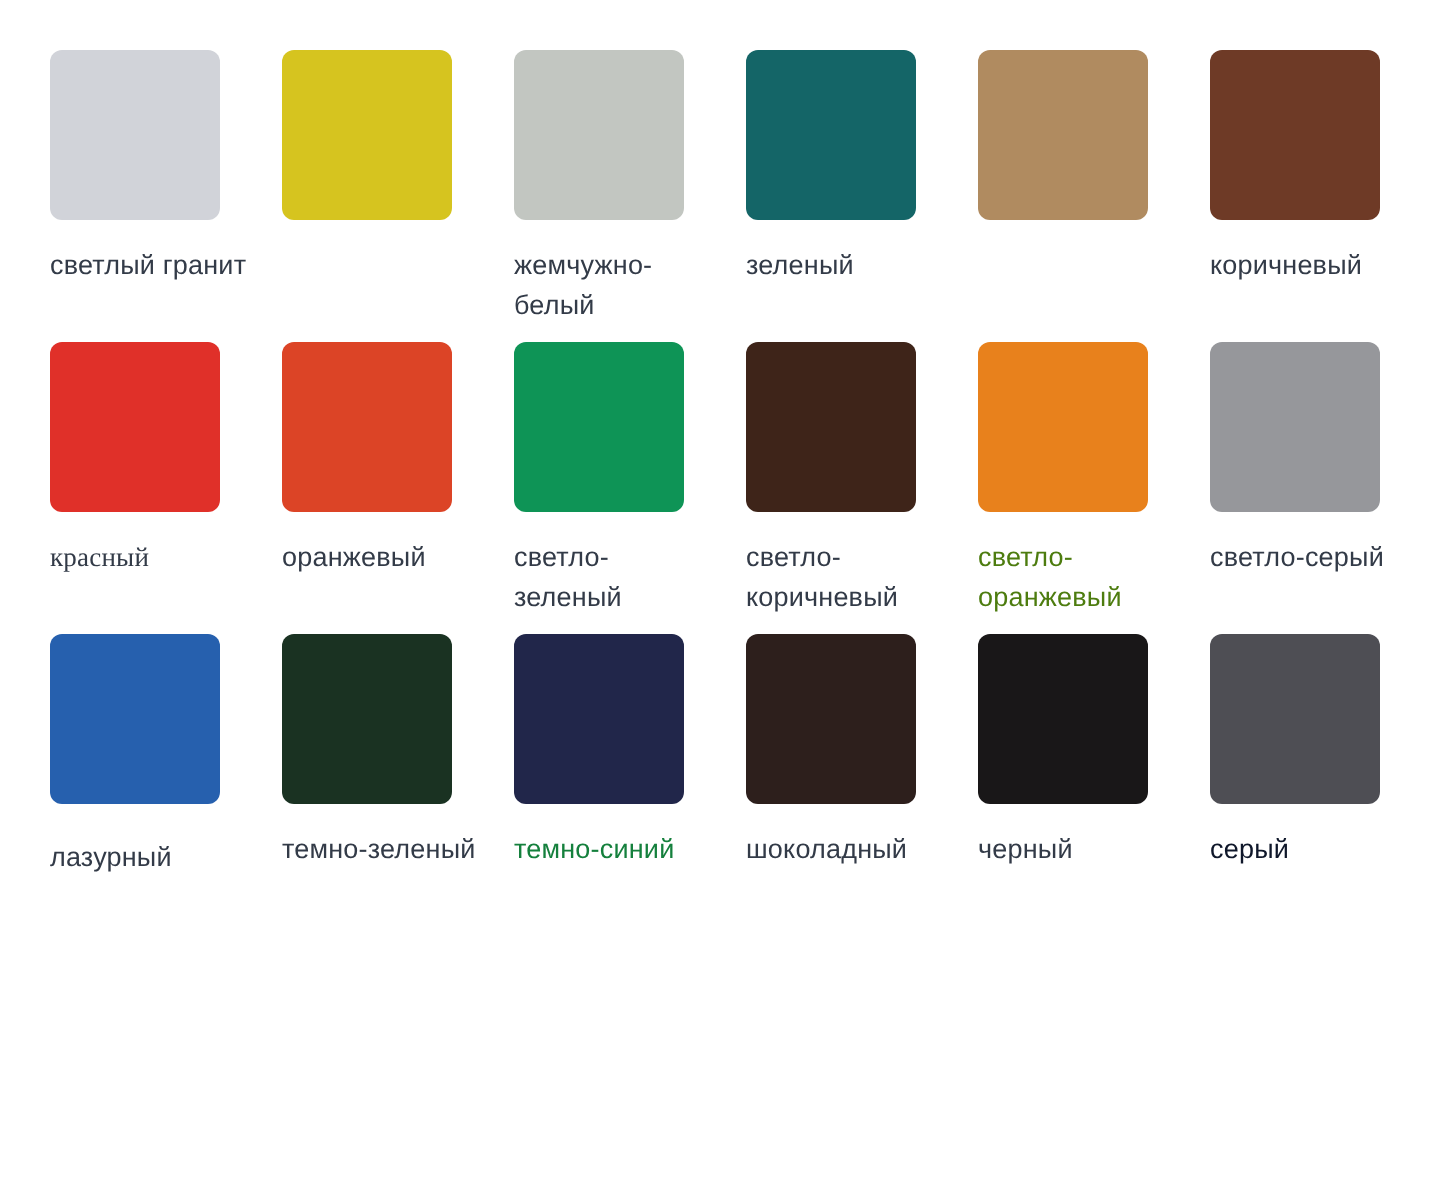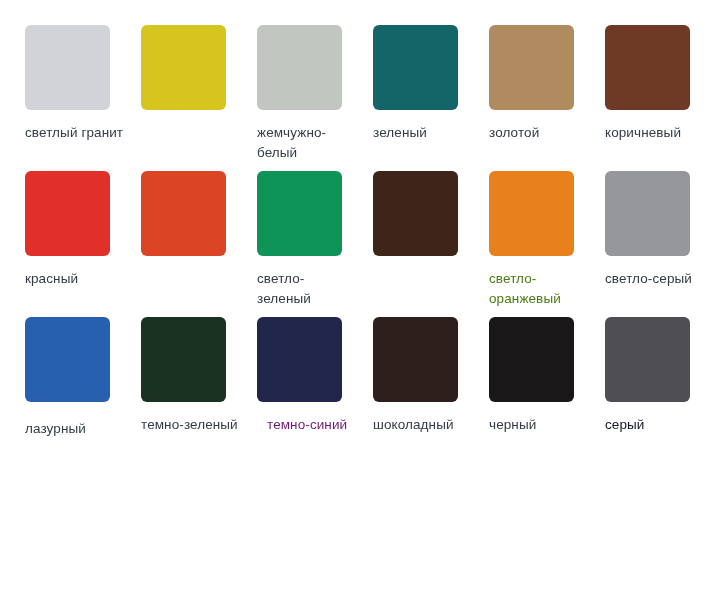--- a/index.html
+++ b/index.html
@@ -60,59 +60,60 @@
     <div class="swatch-cell">
       <span class="swatch-chip" style="background: rgb(194, 198, 193);"></span>
       <span class="swatch-label" style="color: rgb(51, 59, 72);">жемчужно-белый</span>
     </div>
     <div class="swatch-cell">
       <span class="swatch-chip" style="background: rgb(20, 101, 103);"></span>
       <span class="swatch-label" style="color: rgb(51, 59, 72);">зеленый</span>
     </div>
     <div class="swatch-cell">
       <span class="swatch-chip" style="background: rgb(176, 139, 96);"></span>
-      <span class="swatch-label" style="color: rgb(51, 59, 72);">золотой</span>
     </div>
     <div class="swatch-cell">
       <span class="swatch-chip" style="background: rgb(110, 58, 38);"></span>
       <span class="swatch-label" style="color: rgb(51, 59, 72);">коричневый</span>
     </div>
     <div class="swatch-cell">
       <span class="swatch-chip" style="background: rgb(224, 48, 41);"></span>
-      <span class="swatch-label" style="color: rgb(51, 59, 72);">красный</span>
+      <span class="swatch-label" style="color: rgb(51, 59, 72); font-family: Liberation Serif, serif;">красный</span>
     </div>
     <div class="swatch-cell">
       <span class="swatch-chip" style="background: rgb(220, 68, 38);"></span>
+      <span class="swatch-label" style="color: rgb(51, 59, 72);">оранжевый</span>
     </div>
     <div class="swatch-cell">
       <span class="swatch-chip" style="background: rgb(14, 148, 86);"></span>
       <span class="swatch-label" style="color: rgb(51, 59, 72);">светло-зеленый</span>
     </div>
     <div class="swatch-cell">
       <span class="swatch-chip" style="background: rgb(62, 36, 25);"></span>
+      <span class="swatch-label" style="color: rgb(51, 59, 72);">светло-коричневый</span>
     </div>
     <div class="swatch-cell">
       <span class="swatch-chip" style="background: rgb(232, 129, 28);"></span>
       <span class="swatch-label" style="color: #4d7c0f;">светло-оранжевый</span>
     </div>
     <div class="swatch-cell">
       <span class="swatch-chip" style="background: rgb(150, 151, 155);"></span>
       <span class="swatch-label" style="color: rgb(51, 59, 72);">светло-серый</span>
     </div>
     <div class="swatch-cell">
       <span class="swatch-chip" style="background: rgb(38, 96, 174);"></span>
       <span class="swatch-label" style="color: rgb(51, 59, 72); margin-top: 17px;">лазурный</span>
     </div>
     <div class="swatch-cell">
       <span class="swatch-chip" style="background: rgb(26, 50, 34);"></span>
       <span class="swatch-label" style="color: rgb(51, 59, 72);">темно-зеленый</span>
     </div>
     <div class="swatch-cell">
       <span class="swatch-chip" style="background: rgb(33, 38, 74);"></span>
-      <span class="swatch-label" style="color: #701a75; margin-left: 10px;">темно-синий</span>
+      <span class="swatch-label" style="color: #15803d;">темно-синий</span>
     </div>
     <div class="swatch-cell">
       <span class="swatch-chip" style="background: rgb(45, 31, 28);"></span>
       <span class="swatch-label" style="color: rgb(51, 59, 72);">шоколадный</span>
     </div>
     <div class="swatch-cell">
       <span class="swatch-chip" style="background: rgb(25, 23, 24);"></span>
       <span class="swatch-label" style="color: rgb(51, 59, 72);">черный</span>
     </div>
     <div class="swatch-cell">

